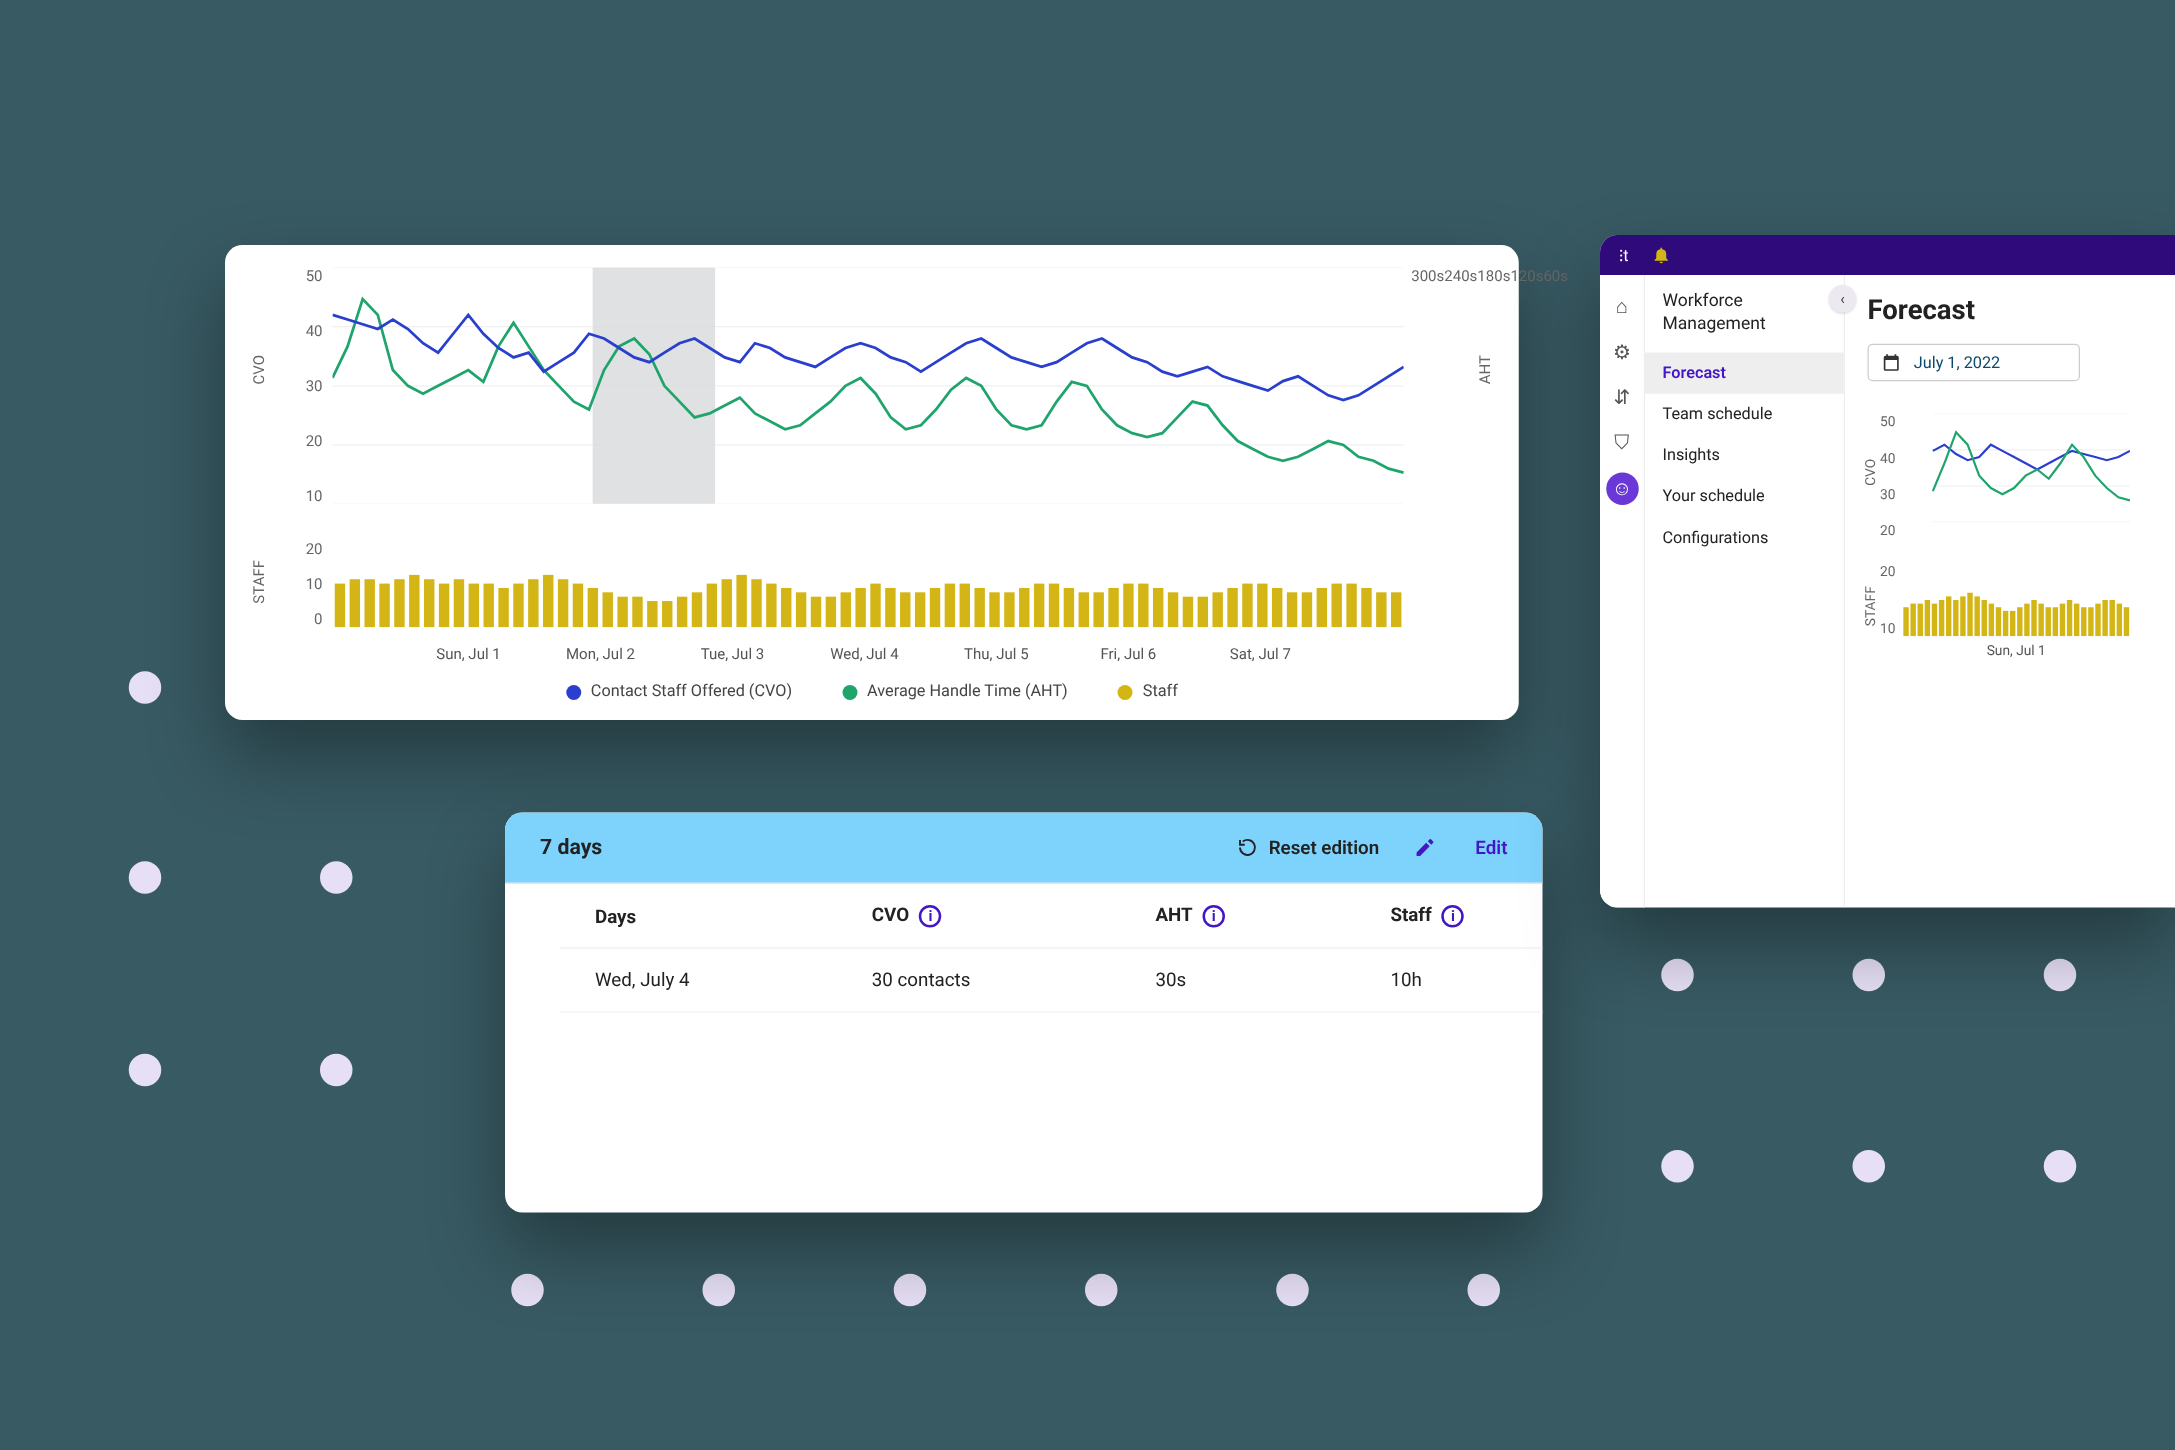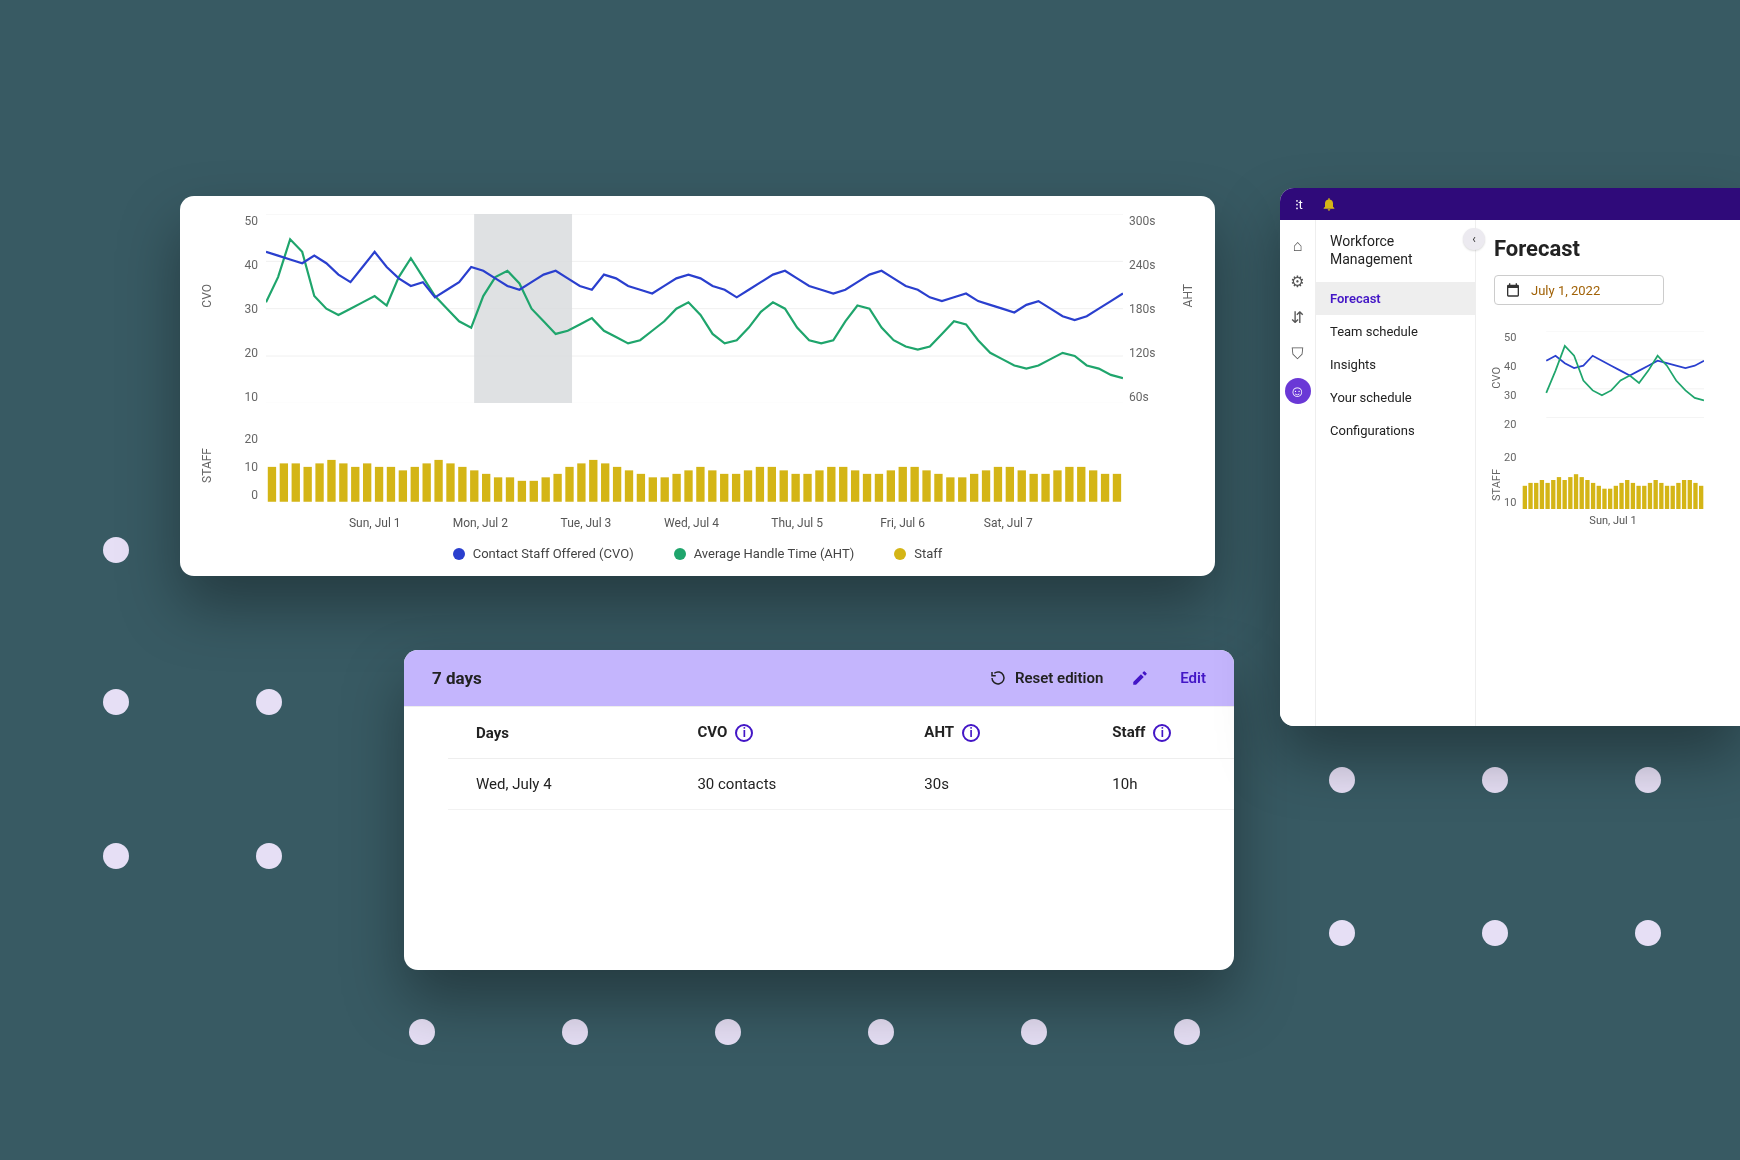--- a/index.html
+++ b/index.html
@@ -15,42 +15,42 @@
   
   .card { position:absolute; background:#fff; border-radius:14px; box-shadow: 0 30px 60px rgba(0,0,0,.35); }
   
   #chart-card { left:180px; top:196px; width:1035px; height:380px; padding:18px 30px 12px 30px; }
   .chart-wrap { position:relative; width:100%; height:190px; }
   .chart-wrap svg { position:absolute; inset:0; }
   .axis-label-v { position:absolute; font-size:12px; color:#666; writing-mode:vertical-rl; transform:rotate(180deg); }
   .cvo-lbl { left:-10px; top:70px; }
   .aht-lbl { right:-10px; top:70px; }
   .ticks-left { position:absolute; left:20px; top:0; height:100%; display:flex; flex-direction:column; justify-content:space-between; font-size:12px; color:#666; text-align:right; width:28px;}
-  .ticks-right { position:absolute; right:20px; top:0; height:100%; display:flex; flex-direction:column; justify-content:space-between; font-size:12px; color:#666; width:36px;}
+  .ticks-right { position:absolute; right:20px; top:0; height:100%; display:flex; flex-direction:row; justify-content:space-between; font-size:12px; color:#666; width:36px;}
   .plot { position:absolute; left:56px; right:62px; top:0; bottom:0; }
   .plot .grid line { stroke:#f0f0f0; stroke-width:1; }
   .highlight { fill:#d7d9dc; opacity:.8; }
   .line-cvo { fill:none; stroke:#2a3fce; stroke-width:2.2; }
   .line-aht { fill:none; stroke:#1fa56c; stroke-width:2.2; }
   
   .staff-wrap { position:relative; width:100%; height:70px; margin-top:28px; }
   .staff-lbl { left:-10px; top:16px; }
   .staff-ticks { position:absolute; left:20px; top:0; height:100%; display:flex; flex-direction:column; justify-content:space-between; font-size:12px; color:#666; width:28px; text-align:right;}
   .staff-plot { position:absolute; left:56px; right:62px; top:0; bottom:0; }
   .bar { fill:#d4b516; }
   
   .xticks { position:absolute; left:56px; right:62px; bottom:-28px; display:flex; font-size:12px; color:#555; }
   .xticks span { flex:1; text-align:center; }
   
   .legend { display:flex; gap:40px; justify-content:center; margin-top:44px; font-size:13px; color:#444;}
   .legend .item { display:flex; align-items:center; gap:8px; }
   .legend .swatch { width:12px; height:12px; border-radius:50%; }
   
   #table-card { left:404px; top:650px; width:830px; height:320px; padding:0; overflow:hidden;}
-  .tbl-head { display:flex; align-items:center; justify-content:space-between; padding:18px 28px; background:#c4b5fd; border-bottom:1px solid #eee;}
+  .tbl-head { display:flex; align-items:center; justify-content:space-between; padding:18px 28px; background:#7dd3fc; border-bottom:1px solid #eee;}
   .tbl-title { font-weight:700; font-size:17px; }
   .tbl-actions { display:flex; gap:28px; align-items:center; font-size:15px; font-weight:600;}
   .action { display:flex; align-items:center; gap:8px; cursor:pointer;justify-content:flex-end; }
   .action.reset { color:#222;}
   .action.edit { color:#4316c6;gap:31px;}
   table { width:100%; border-collapse:collapse;margin-left:44px; }
   thead th { text-align:left; padding:16px 28px; font-size:15px; color:#222; font-weight:700; border-bottom:1px solid #eee;}
   tbody td { padding:16px 28px; font-size:15px; border-bottom:1px solid #f2f2f2;}
   .info-icon { display:inline-flex; width:18px; height:18px; border:2px solid #4316c6; color:#4316c6; border-radius:50%; font-size:12px; align-items:center; justify-content:center; margin-left:8px; font-weight:700;}
   
@@ -61,21 +61,21 @@
   .iconrail { width:36px; background:#fff; border-right:1px solid #eee; display:flex; flex-direction:column; align-items:center; gap:14px; padding-top:14px;}
   .iconrail .ri { width:22px; height:22px; display:flex; align-items:center; justify-content:center; color:#555; font-size:16px;}
   .iconrail .ri.active { background:#6a38d6; color:#fff; border-radius:50%; width:26px; height:26px;}
   .sidenav { width:160px; border-right:1px solid #eee; padding:12px 0 0 0; position:relative;}
   .sidenav-title { font-size:14px; font-weight:400; padding:0 14px 14px 14px; line-height:1.3;}
   .sidenav a { display:block; padding:9px 14px; font-size:13px; color:#222; text-decoration:none; }
   .sidenav a.sel { background:#eee; color:#4316c6; font-weight:600; border-radius:0; }
   .collapse-chip { position:absolute; top:8px; right:-10px; width:22px; height:22px; border-radius:11px; background:#eceaf0; color:#333; font-size:12px; display:flex; align-items:center; justify-content:center; box-shadow:0 1px 2px rgba(0,0,0,.15);}
   .rp-main { flex:1; padding:16px 0 0 18px; overflow:hidden;}
   .rp-main h2 { font-size:22px; font-weight:700; margin-bottom:14px;}
-  .datefield { display:flex; align-items:center; gap:10px; border:1px solid #ccc; border-radius:4px; padding:6px 10px; font-size:13px; width:170px; color:#a16207;}
+  .datefield { display:flex; align-items:center; gap:10px; border:1px solid #ccc; border-radius:4px; padding:6px 10px; font-size:13px; width:170px; color:#0c4a6e;}
   .mini-chart { margin-top:26px; width:210px; }
   .mini-chart .mini-plot { width:210px; height:100px; position:relative;}
   .mini-chart .mini-plot svg{position:absolute; inset:0;}
   .mini-chart .mc-lbl { font-size:11px; color:#666; writing-mode:vertical-rl; transform:rotate(180deg); position:absolute; left:-4px; top:36px;}
   .mini-chart .mc-ticks { position:absolute; left:10px; top:0; bottom:0; display:flex; flex-direction:column; justify-content:space-between; font-size:11px; color:#666;}
   .mini-staff { margin-top:20px; width:210px; position:relative; height:76px;}
   .mini-staff .ms-lbl{ font-size:11px; color:#666; writing-mode:vertical-rl; transform:rotate(180deg); position:absolute; left:-4px; top:18px;}
   .mini-staff .ms-ticks{position:absolute; left:10px; top:0; bottom:18px; display:flex; flex-direction:column; justify-content:space-between; font-size:11px; color:#666;}
   .mini-staff svg{position:absolute; left:28px; right:0; top:0; bottom:18px; width:182px; height:58px;}
   .mini-staff .xcap{position:absolute; bottom:0; left:28px; right:0; text-align:center; font-size:11px; color:#555;}

